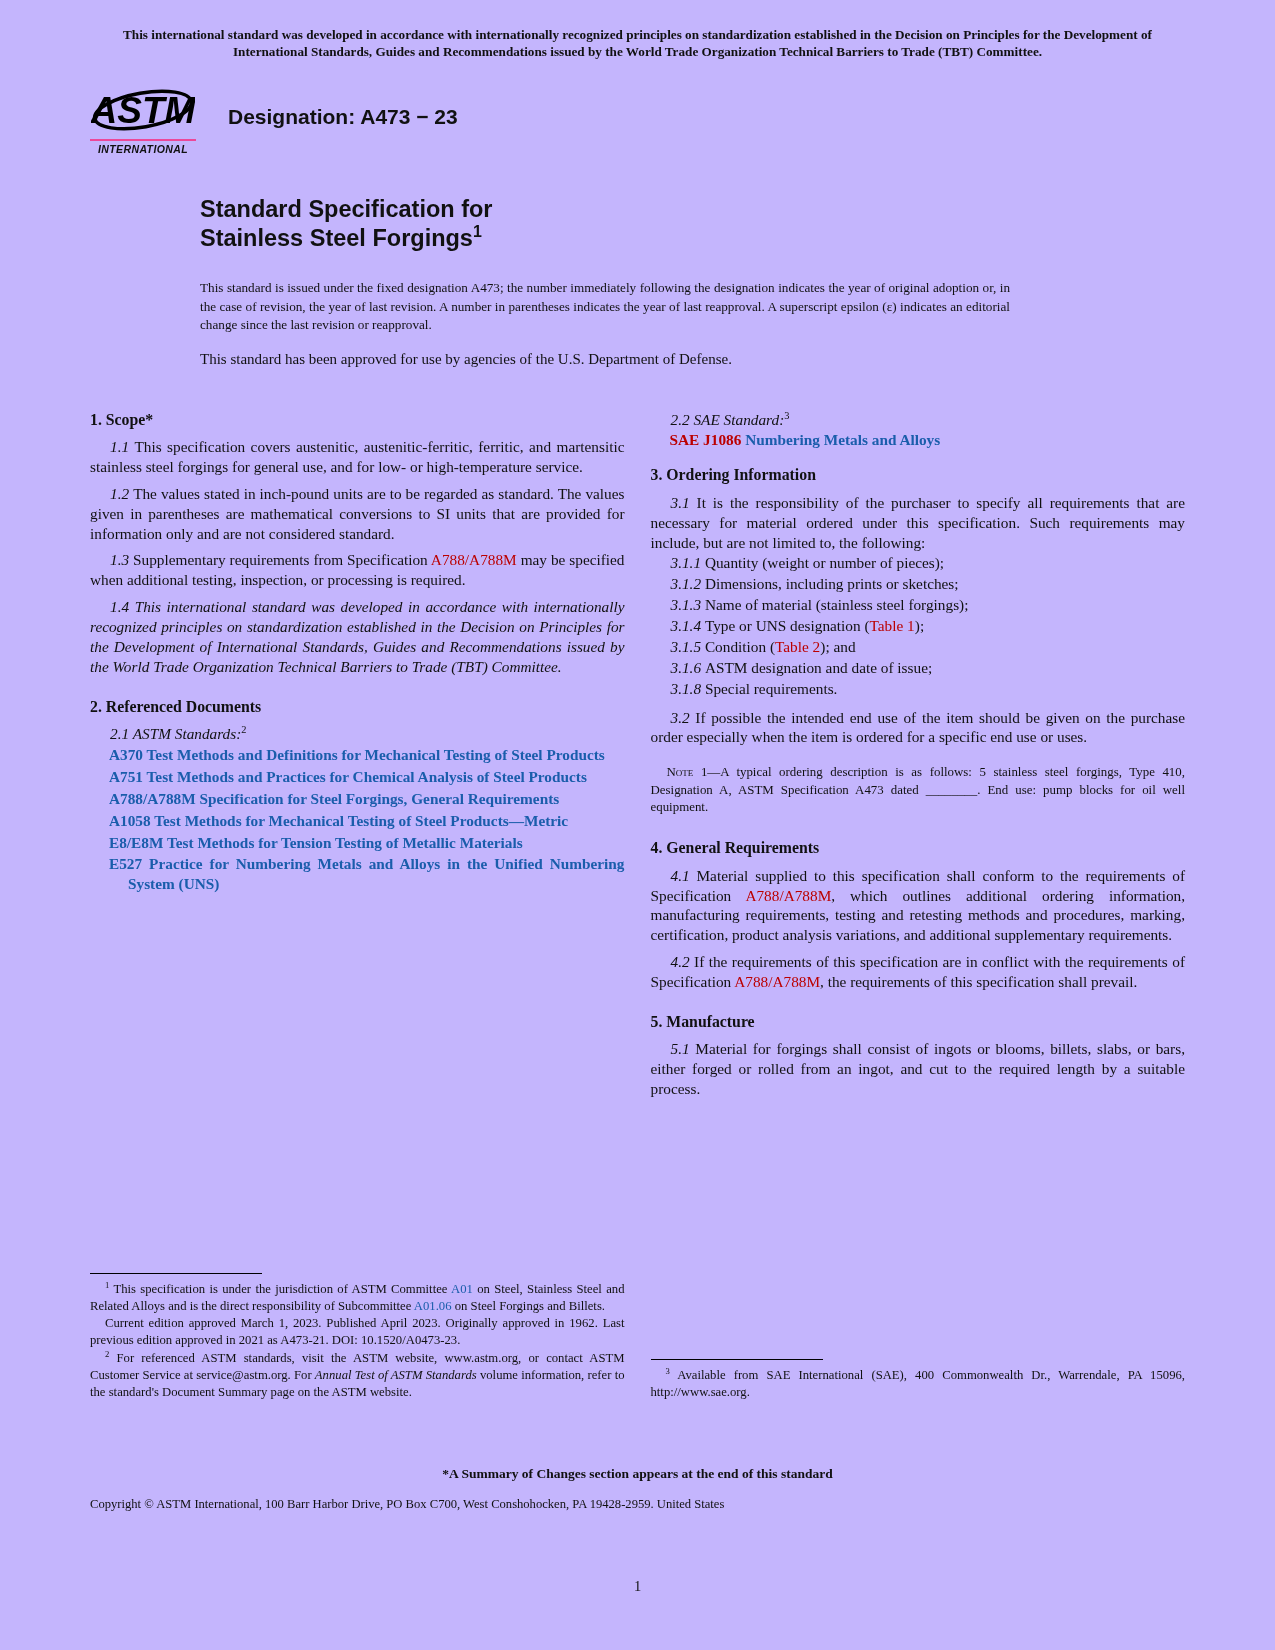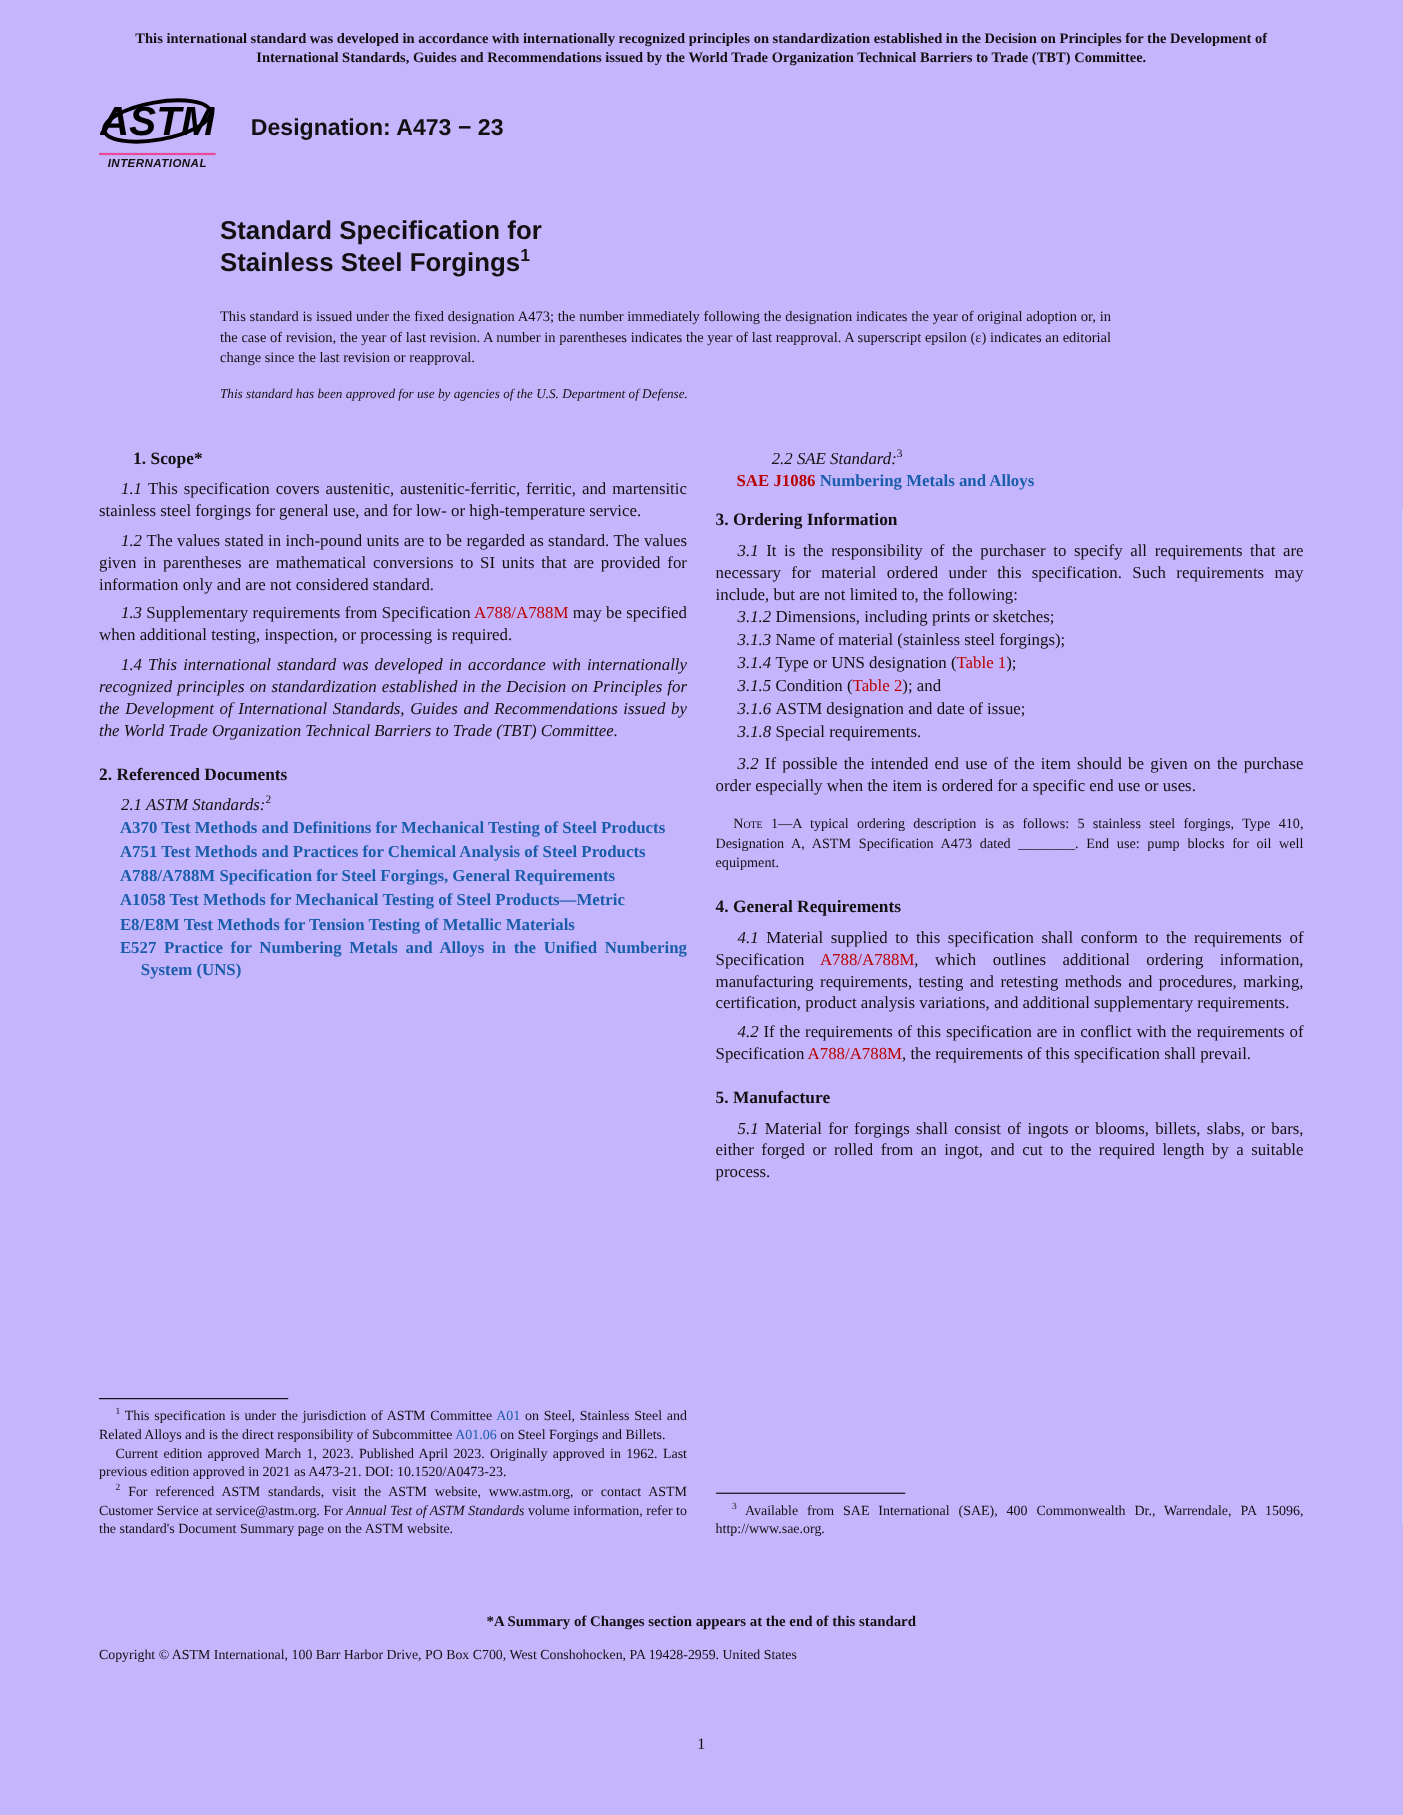--- a/index.html
+++ b/index.html
@@ -24,25 +24,25 @@
     padding-top:2px; margin-top:-6px;
   }
   .designation { font-family:"Liberation Sans", sans-serif; font-weight:bold; font-size:21px; }
   .doc-title {
     font-family:"Liberation Sans", sans-serif; font-weight:bold;
     font-size:23.5px; line-height:1.24; margin:40px 0 0 110px;
   }
   .issuance {
     margin:26px 175px 0 110px; font-size:13.2px; line-height:1.4; text-align:justify;
   }
-  .dod { margin:16px 0 16px 110px; font-size:12px; font-style:italic; }
+  .dod { margin:16px 0 16px 110px; font-size:15px; }
   .columns { display:flex; gap:26px; margin-top:42px; min-height:992px; align-items:stretch; }
   .col { flex:1 1 0; display:flex; flex-direction:column; font-size:15.3px; line-height:1.3; }
   .sec-heading { font-size:15.8px; font-weight:bold; margin:13px 0 7px 0; }
-  .col > :first-child { margin-top:0;margin-left:31px; }
+  .col > :first-child { margin-top:0; }
   .para { text-align:justify; text-indent:20px; margin:0 0 7px 0; }
   .para.tight { margin-bottom:1px; }
   .gap-top { margin-top:8px; }
   .ref-item { text-align:justify; padding-left:38px; text-indent:-19px; margin:0 0 2px 0;font-weight:bold; }
   .note { font-size:12.9px; line-height:1.34; text-align:justify; text-indent:16px; margin:10px 0 9px 0; }
   .footnotes { margin-top:auto; font-size:12.7px; line-height:1.36; padding-top:8px; }
   .fn-rule { width:172px; border-top:1.5px solid #000; margin-bottom:7px; }
   .fn-para { text-align:justify; text-indent:15px; margin:0; }
   sup { font-size:68%; line-height:0; }
   .it { font-style:italic; }
@@ -112,20 +112,21 @@
         <p class="fn-para"><sup>2</sup><span> For referenced ASTM standards, visit the ASTM website, www.astm.org, or contact ASTM Customer Service at service@astm.org. For </span><span class="it">Annual Test of ASTM Standards</span><span> volume information, refer to the standard's Document Summary page on the ASTM website.</span></p>
       </div>
     </div>
 
     <div class="col">
       <p class="para tight"><span class="it">2.2 </span><span class="it">SAE Standard:</span><sup>3</sup></p>
       <p class="ref-item"><span class="red">SAE J1086</span><span> </span><span class="blue">Numbering Metals and Alloys</span></p>
 
       <h2 class="sec-heading">3. Ordering Information</h2>
       <p class="para tight"><span class="it">3.1 </span><span>It is the responsibility of the purchaser to specify all requirements that are necessary for material ordered under this specification. Such requirements may include, but are not limited to, the following:</span></p>
+      <p class="para tight"><span class="it">3.1.1 </span><span>Quantity (weight or number of pieces);</span></p>
       <p class="para tight"><span class="it">3.1.2 </span><span>Dimensions, including prints or sketches;</span></p>
       <p class="para tight"><span class="it">3.1.3 </span><span>Name of material (stainless steel forgings);</span></p>
       <p class="para tight"><span class="it">3.1.4 </span><span>Type or UNS designation (</span><span class="red">Table 1</span><span>);</span></p>
       <p class="para tight"><span class="it">3.1.5 </span><span>Condition (</span><span class="red">Table 2</span><span>); and</span></p>
       <p class="para tight"><span class="it">3.1.6 </span><span>ASTM designation and date of issue;</span></p>
       <p class="para tight"><span class="it">3.1.8 </span><span>Special requirements.</span></p>
       <p class="para gap-top"><span class="it">3.2 </span><span>If possible the intended end use of the item should be given on the purchase order especially when the item is ordered for a specific end use or uses.</span></p>
       <p class="note"><span class="smallcaps">Note 1</span><span>—A typical ordering description is as follows: 5 stainless steel forgings, Type 410, Designation A, ASTM Specification A473 dated ________. End use: pump blocks for oil well equipment.</span></p>
 
       <h2 class="sec-heading">4. General Requirements</h2>

